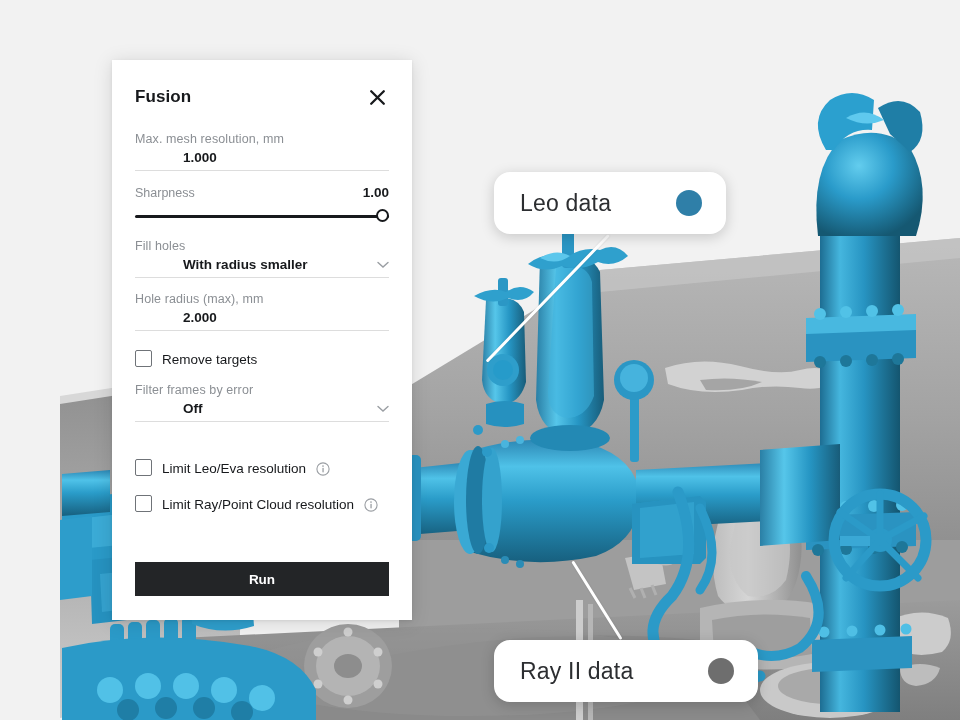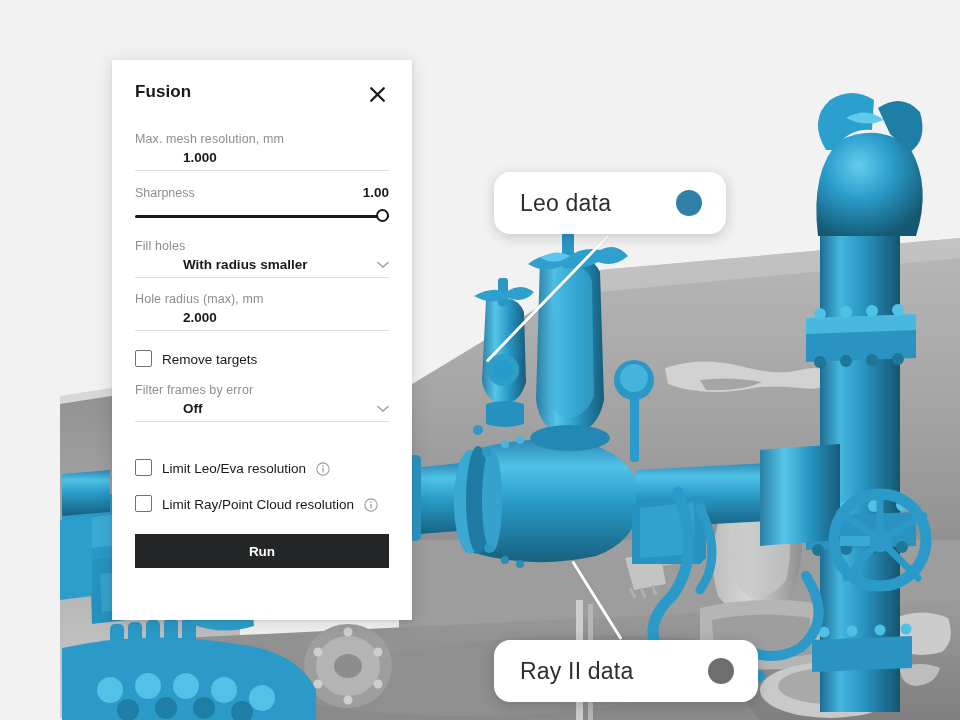--- a/index.html
+++ b/index.html
@@ -34,21 +34,21 @@
     position: absolute;
     left: 112px; top: 60px;
     width: 300px; height: 560px;
     background: #ffffff;
     box-shadow: 0 2px 18px rgba(0,0,0,0.13), 0 1px 3px rgba(0,0,0,0.08);
     padding: 22px 23px 0 23px;
   }
 
   .panel-head {
     display: flex;
-    align-items: flex-start;
+    align-items: center;
     justify-content: space-between;
     height: 30px;
     margin-bottom: 20px;
   }
   .panel-title {
     font-size: 17px;
     font-weight: bold;
     color: #17191c;
     letter-spacing: 0.1px;
   }
@@ -144,21 +144,21 @@
     flex: 0 0 auto;
     display: flex; align-items: center; justify-content: center;
     cursor: pointer;
   }
 
   .spacer-sm { height: 4px; }
 
   .run-btn {
     position: absolute;
     left: 23px; right: 23px;
-    bottom: 52px;
+    bottom: 24px;
     height: 34px;
     background: #232527;
     color: #ffffff;
     border: none;
     font-family: "Liberation Sans", sans-serif;
     font-size: 13.5px;
     font-weight: bold;
     cursor: pointer;
     display: flex; align-items: center; justify-content: center;
   }

